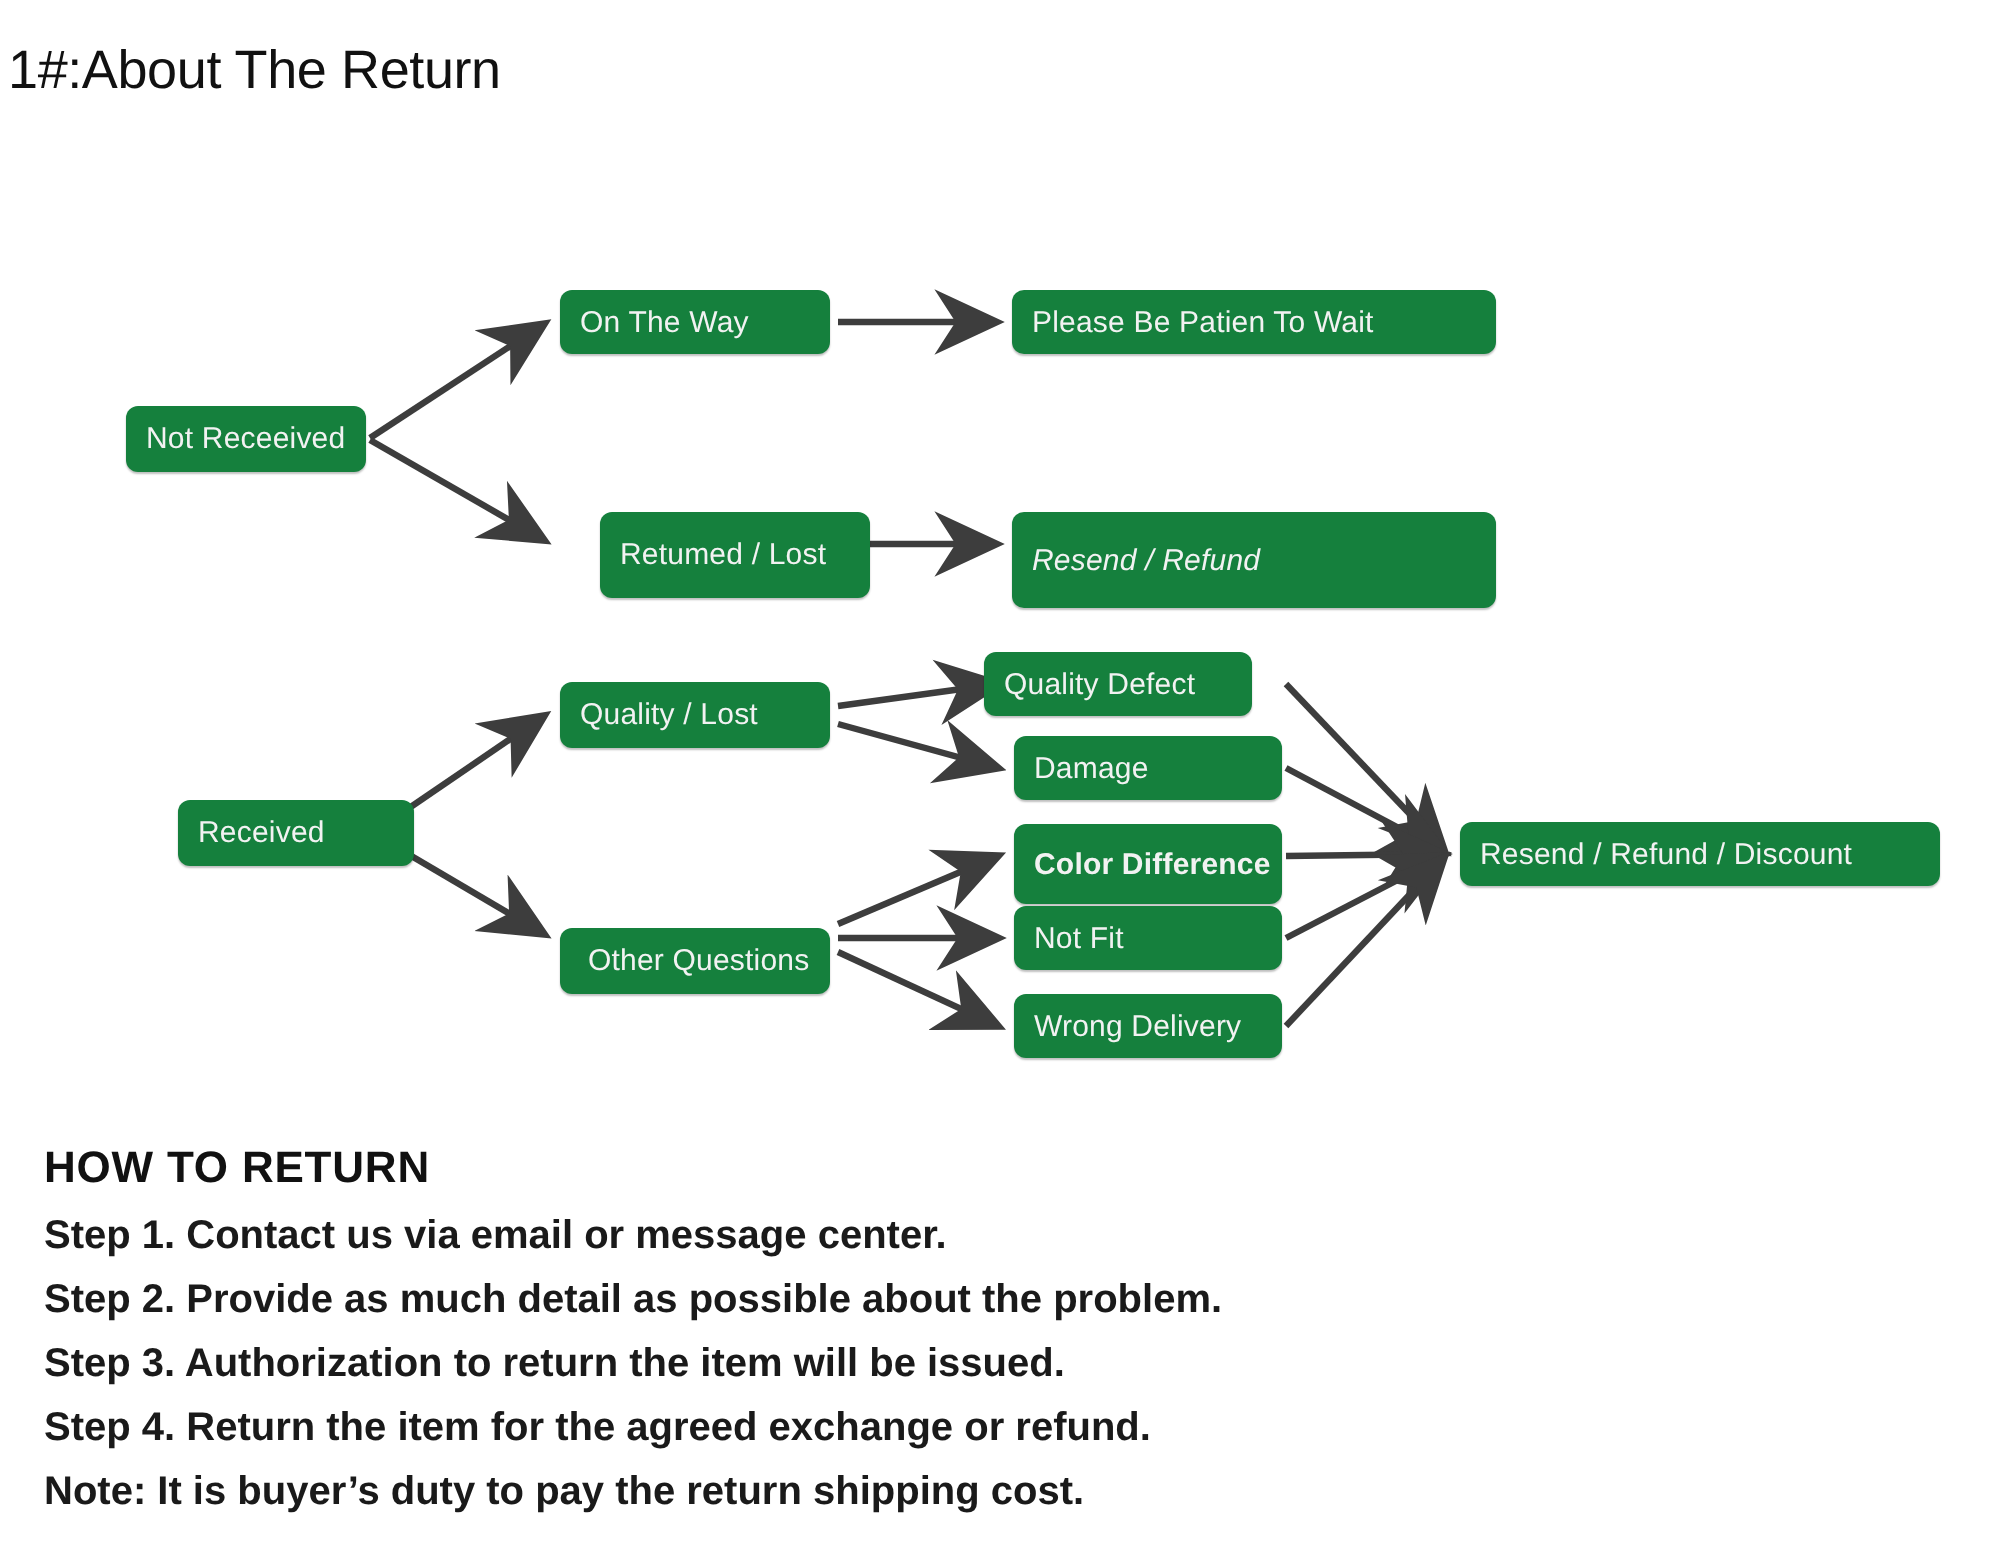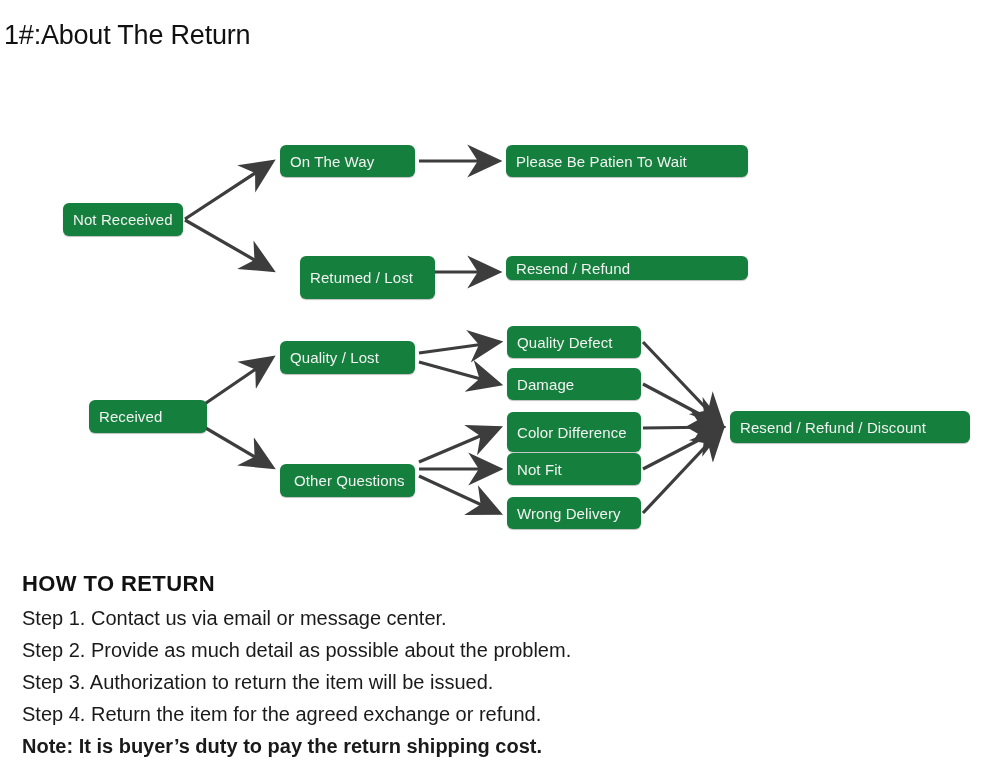--- a/index.html
+++ b/index.html
@@ -65,21 +65,21 @@
   #howto-heading {
     font-size: 22px;
     font-weight: 700;
     letter-spacing: 0.4px;
     color: #111111;
     margin: 12px 0 6px 0;
     line-height: 1.1;
   }
   .howto-step {
     font-size: 20px;
-    font-weight: 400;
+    font-weight: 700;
     color: #1a1a1a;
     line-height: 1.6;
     white-space: nowrap;
   }
   .howto-step.bold {
     font-weight: 700;
   }
 </style>
 </head>
 <body>
@@ -121,33 +121,33 @@
   </svg>
 
   <div class="node" style="left:63px;  top:93px;  width:120px; height:33px;">Not Receeived</div>
 
   <div class="node" style="left:280px; top:35px;  width:135px; height:32px;">On The Way</div>
 
   <div class="node" style="left:506px; top:35px;  width:242px; height:32px;">Please Be Patien To Wait</div>
 
   <div class="node" style="left:280px; top:146px; width:135px; height:43px;margin-left:20px;">Retumed / Lost</div>
 
-  <div class="node" style="left:506px; top:146px; width:242px; height:24px;">Resend / Refund</div>
+  <div class="node" style="left:506px; top:146px; width:242px; height:48px;font-style:italic;">Resend / Refund</div>
 
   <div class="node" style="left:65px;  top:290px; width:118px; height:33px;margin-left:24px;">Received</div>
 
   <div class="node" style="left:280px; top:231px; width:135px; height:33px;">Quality / Lost</div>
 
   <div class="node" style="left:280px; top:354px; width:135px; height:33px;padding-left:14px;">Other Questions</div>
 
-  <div class="node" style="left:507px; top:216px; width:134px; height:32px;">Quality Defect</div>
+  <div class="node" style="left:492px; top:216px; width:134px; height:32px;">Quality Defect</div>
 
   <div class="node" style="left:507px; top:258px; width:134px; height:32px;">Damage</div>
 
-  <div class="node" style="left:507px; top:302px; width:134px; height:40px;">Color Difference</div>
+  <div class="node" style="left:507px; top:302px; width:134px; height:40px;font-weight:bold;">Color Difference</div>
 
   <div class="node" style="left:507px; top:343px; width:134px; height:32px;">Not Fit</div>
 
   <div class="node" style="left:507px; top:387px; width:134px; height:32px;">Wrong Delivery</div>
 
   <div class="node" style="left:730px; top:301px; width:240px; height:32px;">Resend / Refund / Discount</div>
 </div>
 
 <div id="howto">
   <div id="howto-heading">HOW TO RETURN</div>

